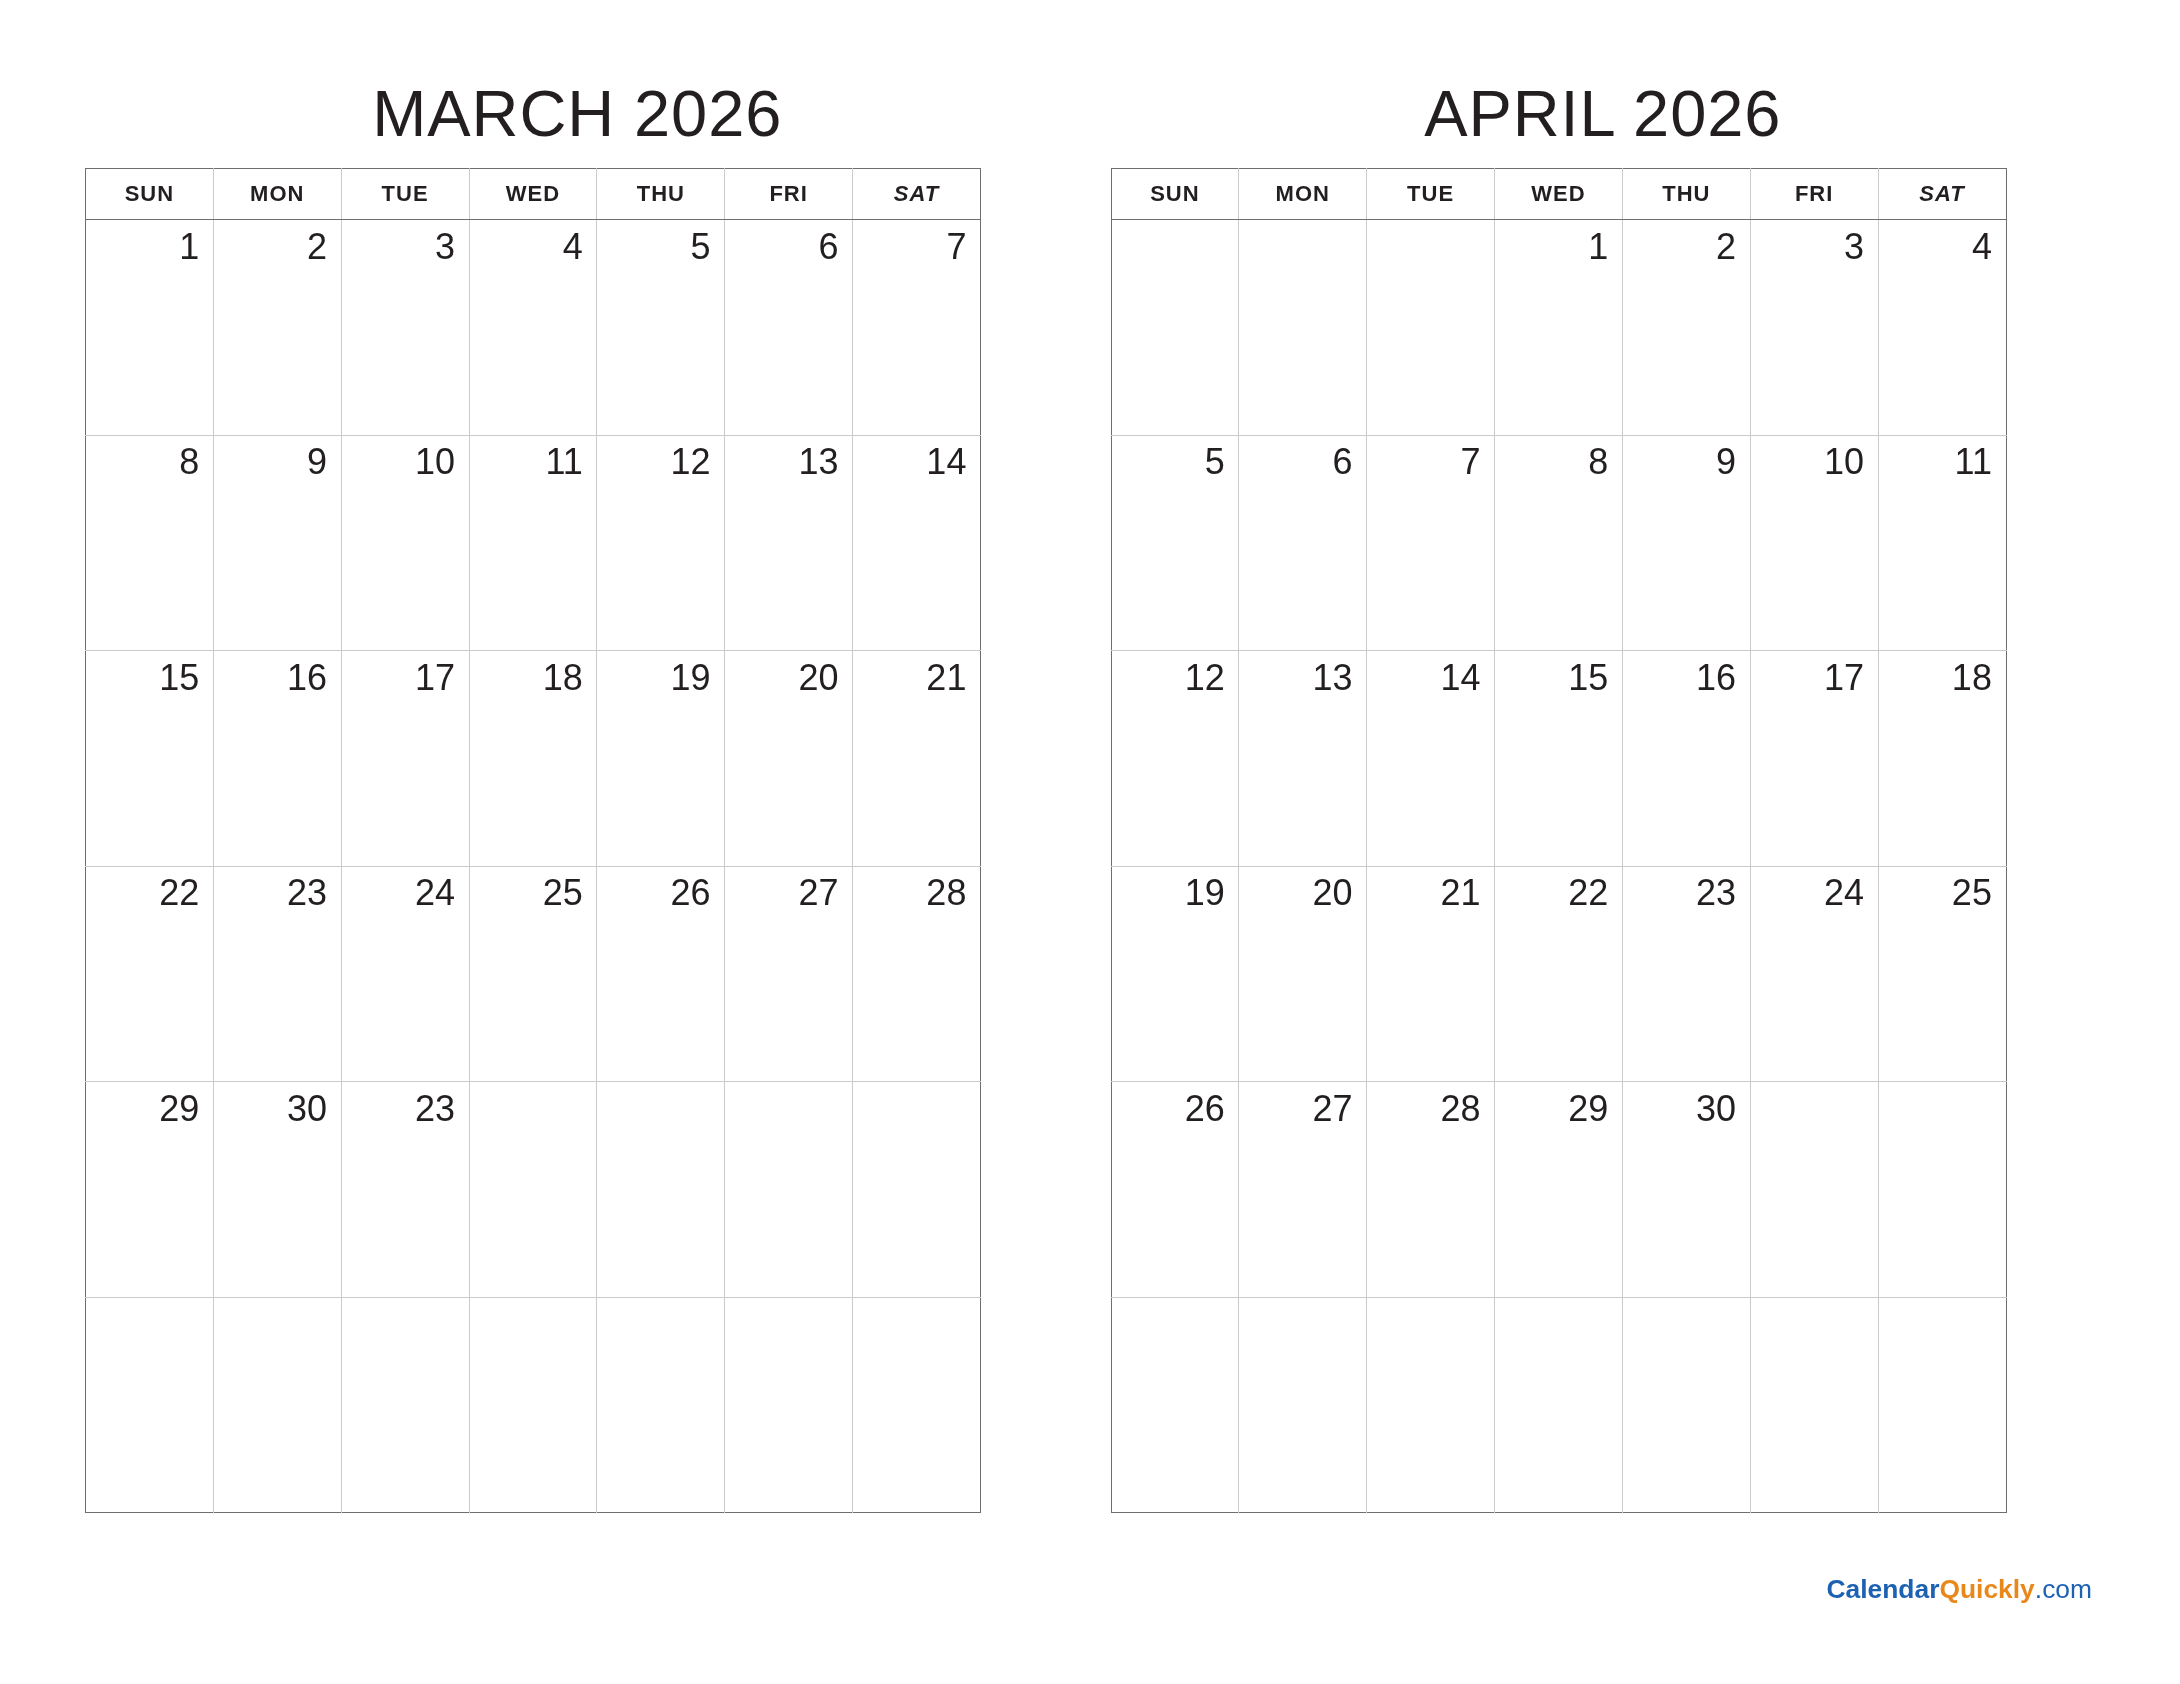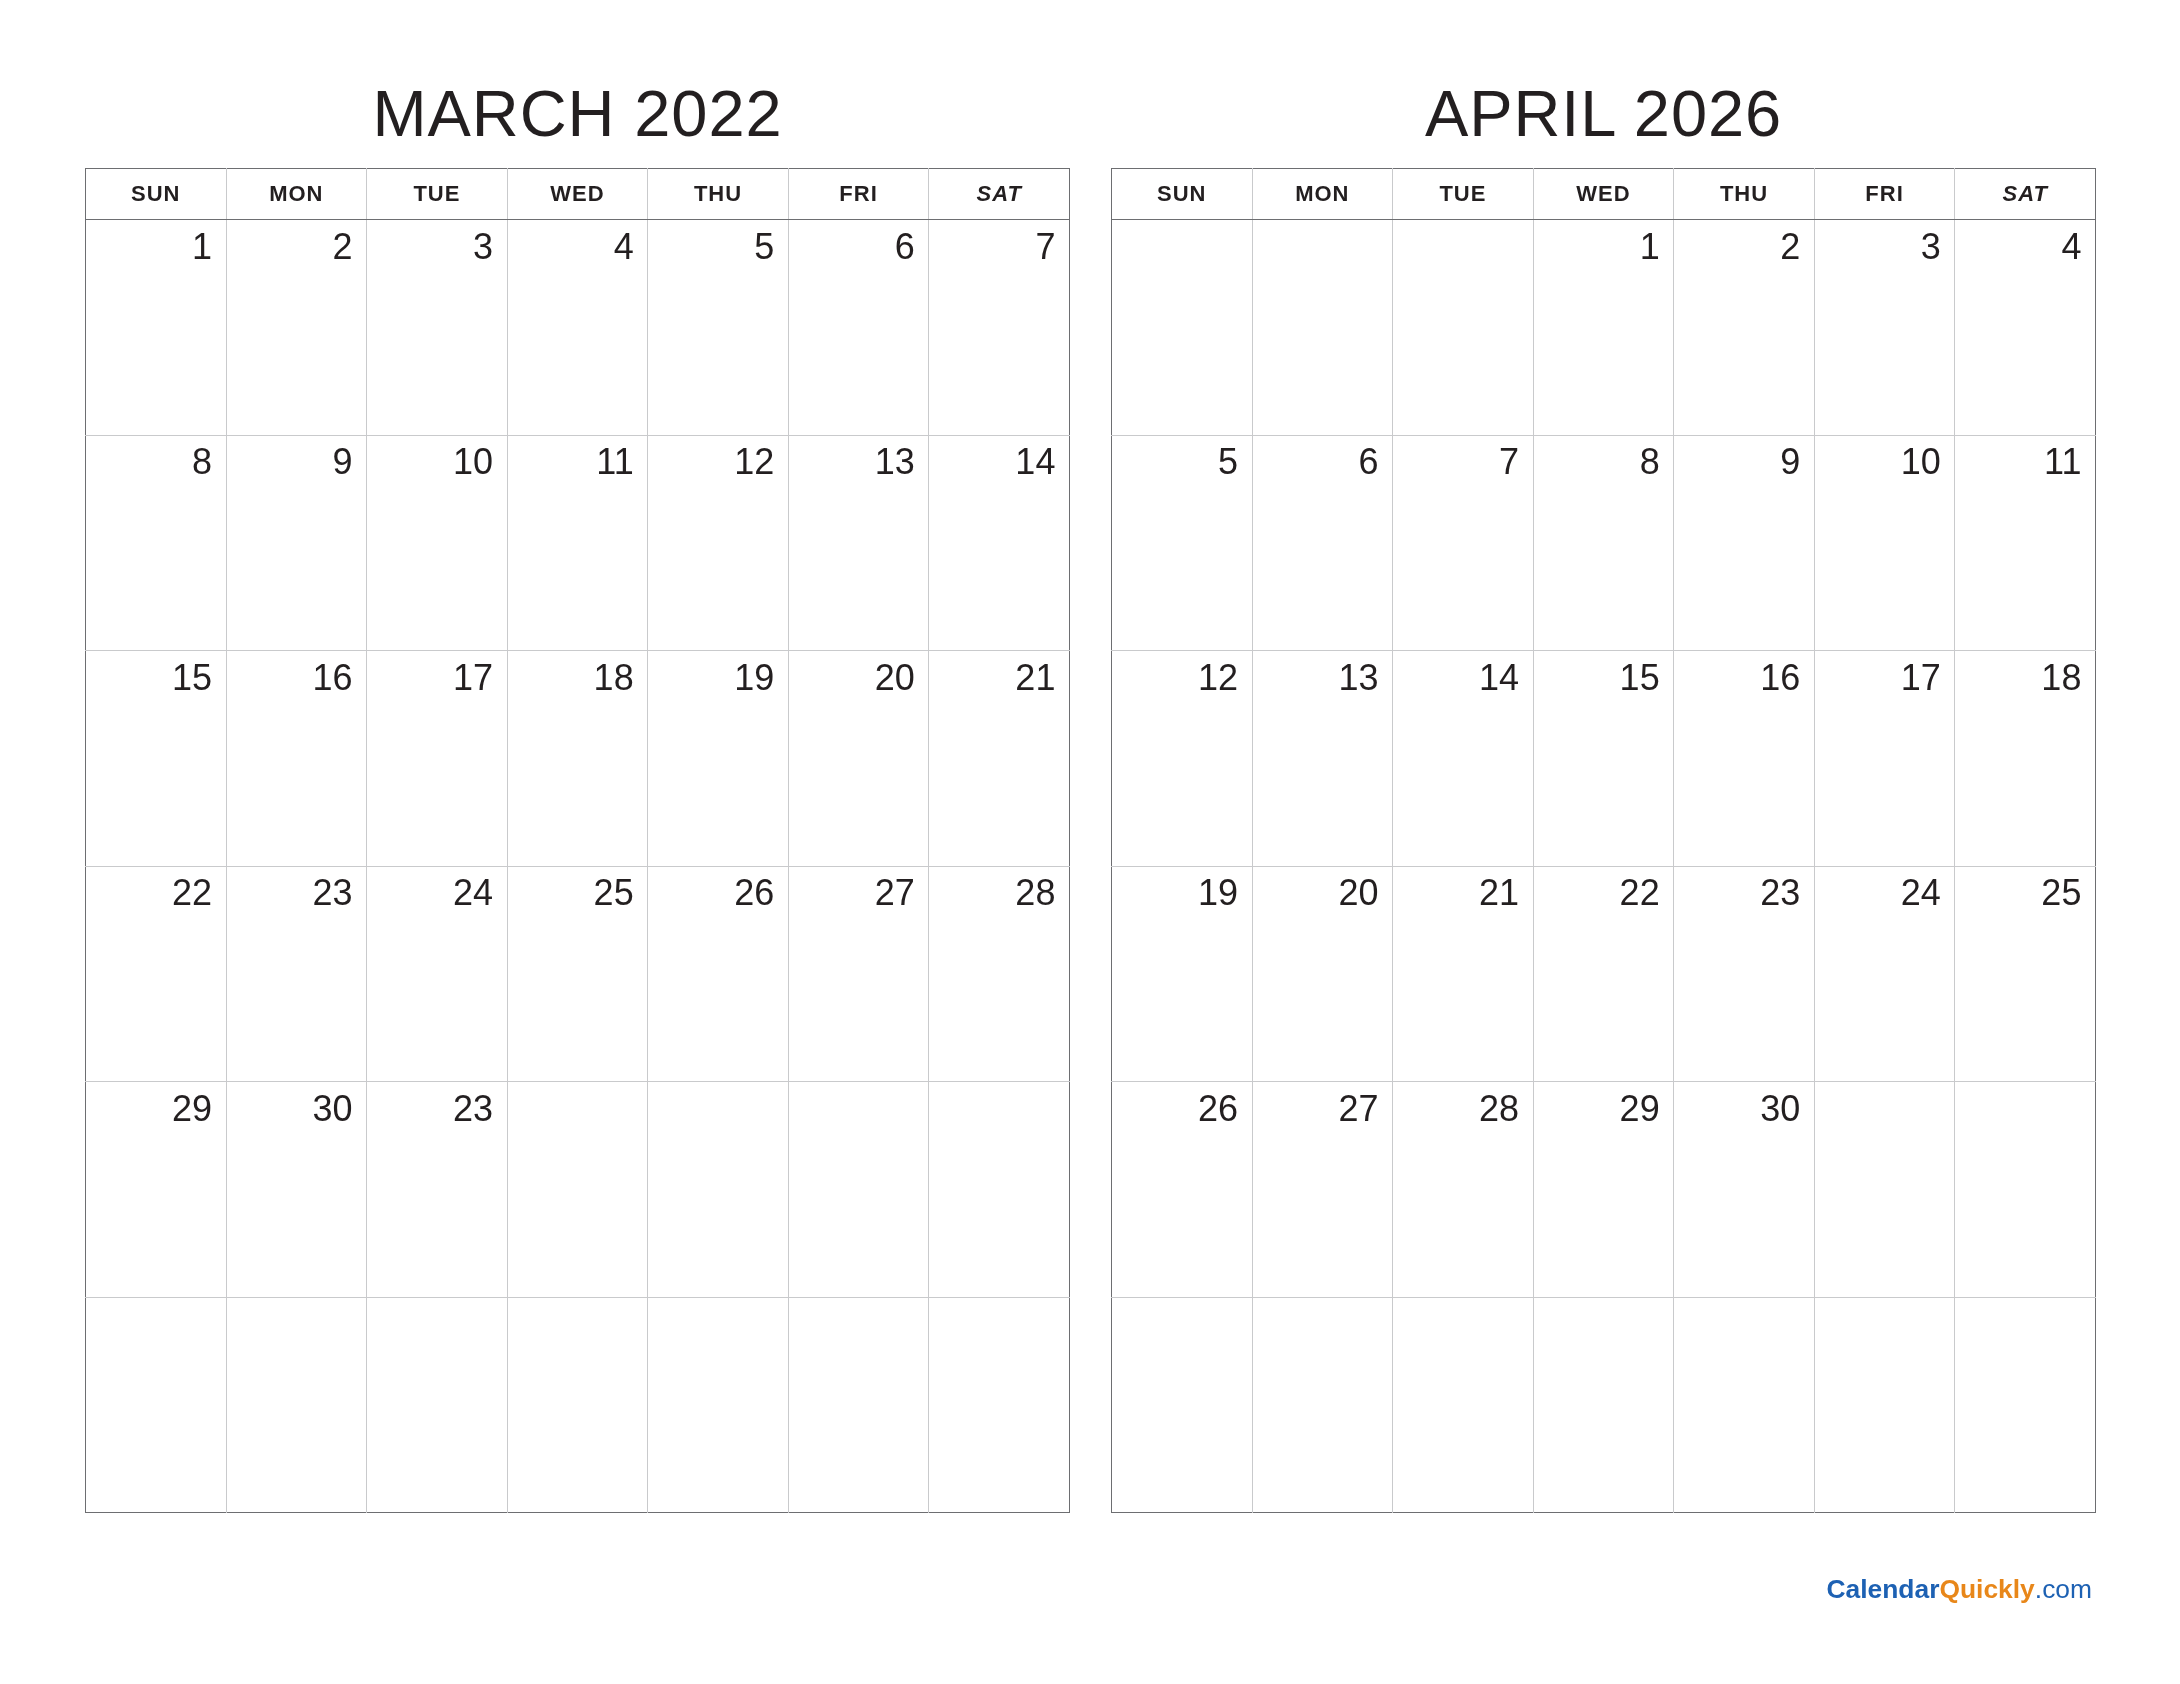--- a/index.html
+++ b/index.html
@@ -37,21 +37,21 @@
     font-weight: normal;
     letter-spacing: 0.9px;
     color: #231f20;
     line-height: 1.0;
     padding-bottom: 22px;
     white-space: nowrap;
   }
   table.cal {
     border-collapse: collapse;
     table-layout: fixed;
-    width: 985px;
+    width: 896px;
     border: 1.7px solid #6d6e71;
   }
   table.cal th {
     height: 48px;
     font-size: 22px;
     font-weight: bold;
     letter-spacing: 1px;
     color: #231f20;
     text-align: center;
     vertical-align: middle;
@@ -97,21 +97,21 @@
   .brand-c { color: #1d61b3; font-weight: normal; }
 </style>
 </head>
 <body>
 
 <div class="page">
 
   <div class="calendars">
 
     <div class="calendar">
-      <div class="cal-title">MARCH 2022</div>
+      <div class="cal-title">MARCH 2026</div>
       <table class="cal">
         <thead>
           <tr>
             <th>SUN</th>
             <th>MON</th>
             <th>TUE</th>
             <th>WED</th>
             <th>THU</th>
             <th>FRI</th>
             <th>SAT</th>

